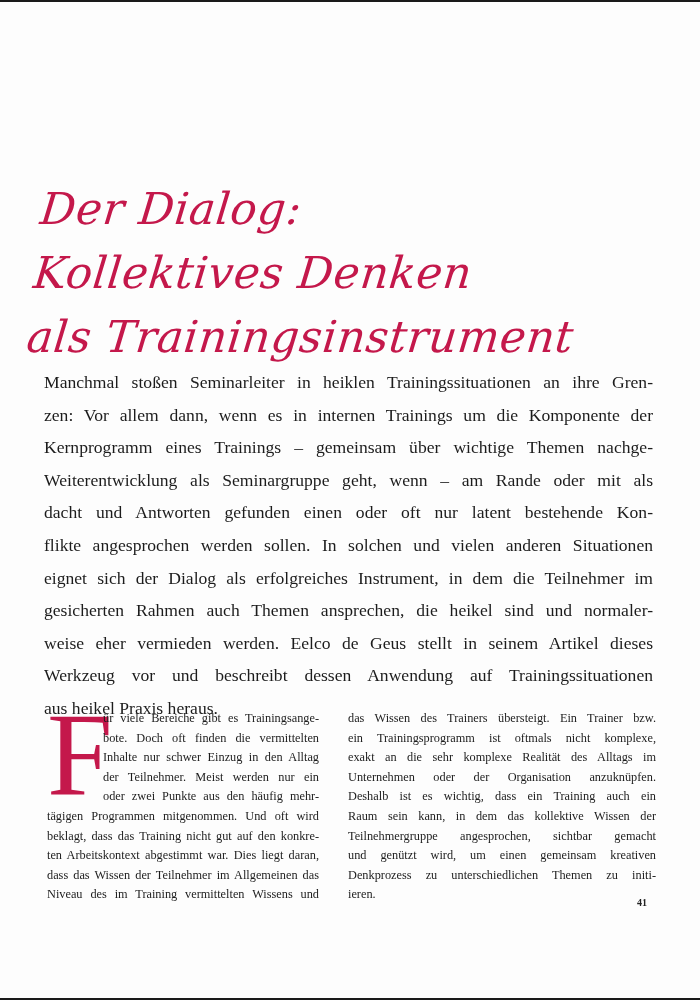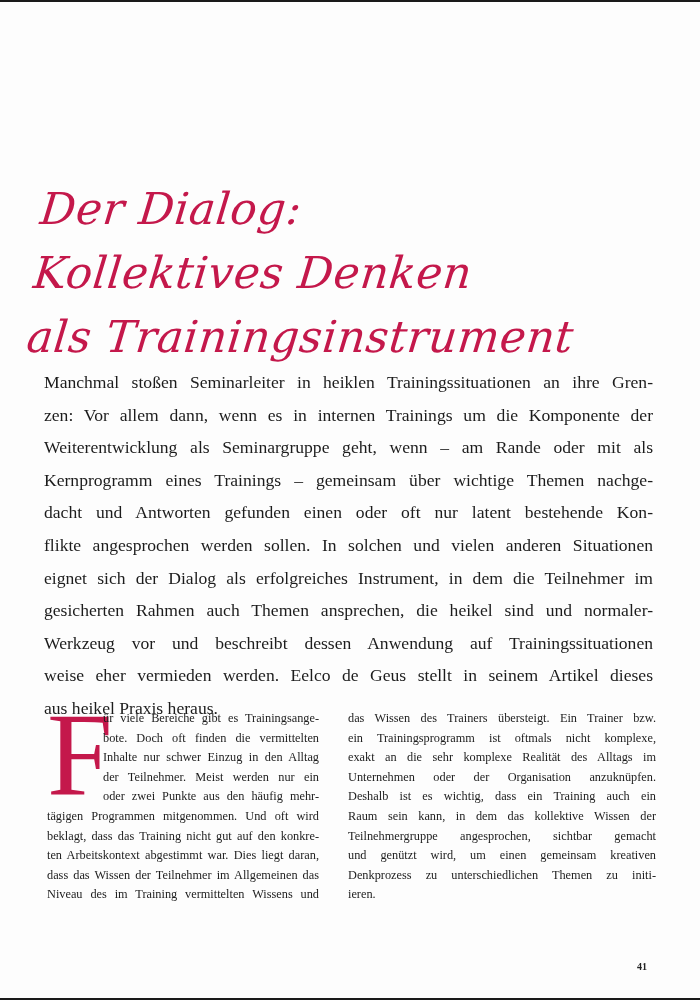--- a/index.html
+++ b/index.html
@@ -48,46 +48,46 @@
   .dropcap {
     position: absolute; left: 47px; top: 708px;
     width: 54px; height: 96px;
     color: #c4184b;
     font-family: "Liberation Serif", "DejaVu Serif", serif;
     font-size: 118px; line-height: 96px;
     font-weight: normal;
   }
 
   .page-number {
-    position: absolute; left: 637px; top: 961px;
+    position: absolute; left: 637px; top: 897px;
     font-size: 10px; font-weight: bold; color: #222;
   }
 </style>
 </head>
 <body>
 
 <div class="edge-top"></div>
 
 <h1 class="title">
   <span class="line">Der Dialog:</span>
   <span class="line">Kollektives Denken</span>
   <span class="line">als Trainingsinstrument</span>
 </h1>
 
 <div class="lead">
   <span class="ln">Manchmal stoßen Seminarleiter in heiklen Trainingssituationen an ihre Gren-</span>
   <span class="ln">zen: Vor allem dann, wenn es in internen Trainings um die Komponente der</span>
+  <span class="ln">Kernprogramm eines Trainings – gemeinsam über wichtige Themen nachge-</span>
   <span class="ln">Weiterentwicklung als Seminargruppe geht, wenn – am Rande oder mit als</span>
-  <span class="ln">Kernprogramm eines Trainings – gemeinsam über wichtige Themen nachge-</span>
   <span class="ln">dacht und Antworten gefunden einen oder oft nur latent bestehende Kon-</span>
   <span class="ln">flikte angesprochen werden sollen. In solchen und vielen anderen Situationen</span>
   <span class="ln">eignet sich der Dialog als erfolgreiches Instrument, in dem die Teilnehmer im</span>
   <span class="ln">gesicherten Rahmen auch Themen ansprechen, die heikel sind und normaler-</span>
+  <span class="ln">weise eher vermieden werden. Eelco de Geus stellt in seinem Artikel dieses</span>
   <span class="ln">Werkzeug vor und beschreibt dessen Anwendung auf Trainingssituationen</span>
-  <span class="ln">weise eher vermieden werden. Eelco de Geus stellt in seinem Artikel dieses</span>
   <span class="ln last">aus heikel Praxis heraus.</span>
 </div>
 
 <div class="dropcap">F</div>
 
 <div class="col col-left">
   <span class="ln indent">ür viele Bereiche gibt es Trainingsange-</span>
   <span class="ln indent">bote. Doch oft finden die vermittelten</span>
   <span class="ln indent">Inhalte nur schwer Einzug in den Alltag</span>
   <span class="ln indent">der Teilnehmer. Meist werden nur ein</span>

